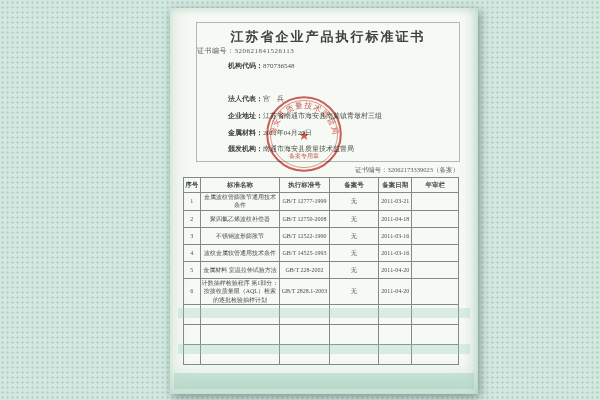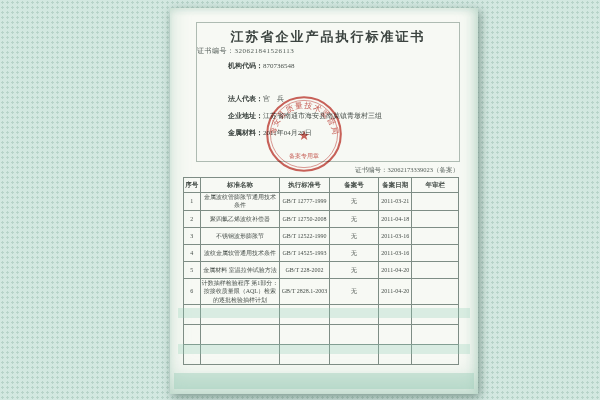--- a/index.html
+++ b/index.html
@@ -73,20 +73,23 @@
         <span class="lab">机构代码：</span><span>870736548</span>
       </div>
       <div class="field f2">
         <span class="lab">法人代表：</span><span>官　兵</span>
       </div>
       <div class="field f3">
         <span class="lab">企业地址：</span><span>江苏省南通市海安县南莫镇青墩村三组</span>
       </div>
       <div class="field f4">
         <span class="lab">金属材料：</span><span>2011年04月20日</span>
+      </div>
+      <div class="field f5">
+        <span class="lab">颁发机构：</span><span>南通市海安县质量技术监督局</span>
       </div>
     </div>
 
     <svg class="seal" viewBox="0 0 100 100" aria-hidden="true" style="color: rgb(194, 59, 51);">
       <circle cx="50" cy="50" r="46" fill="none" stroke="currentColor" stroke-width="2.6"></circle>
       <circle cx="50" cy="50" r="42" fill="none" stroke="currentColor" stroke-width="0.8"></circle>
       <defs>
         <path id="sealArc" d="M 15,62 A 36,36 0 1 1 85,62" fill="none"></path>
       </defs>
       <text font-size="10" fill="currentColor" letter-spacing="1">

